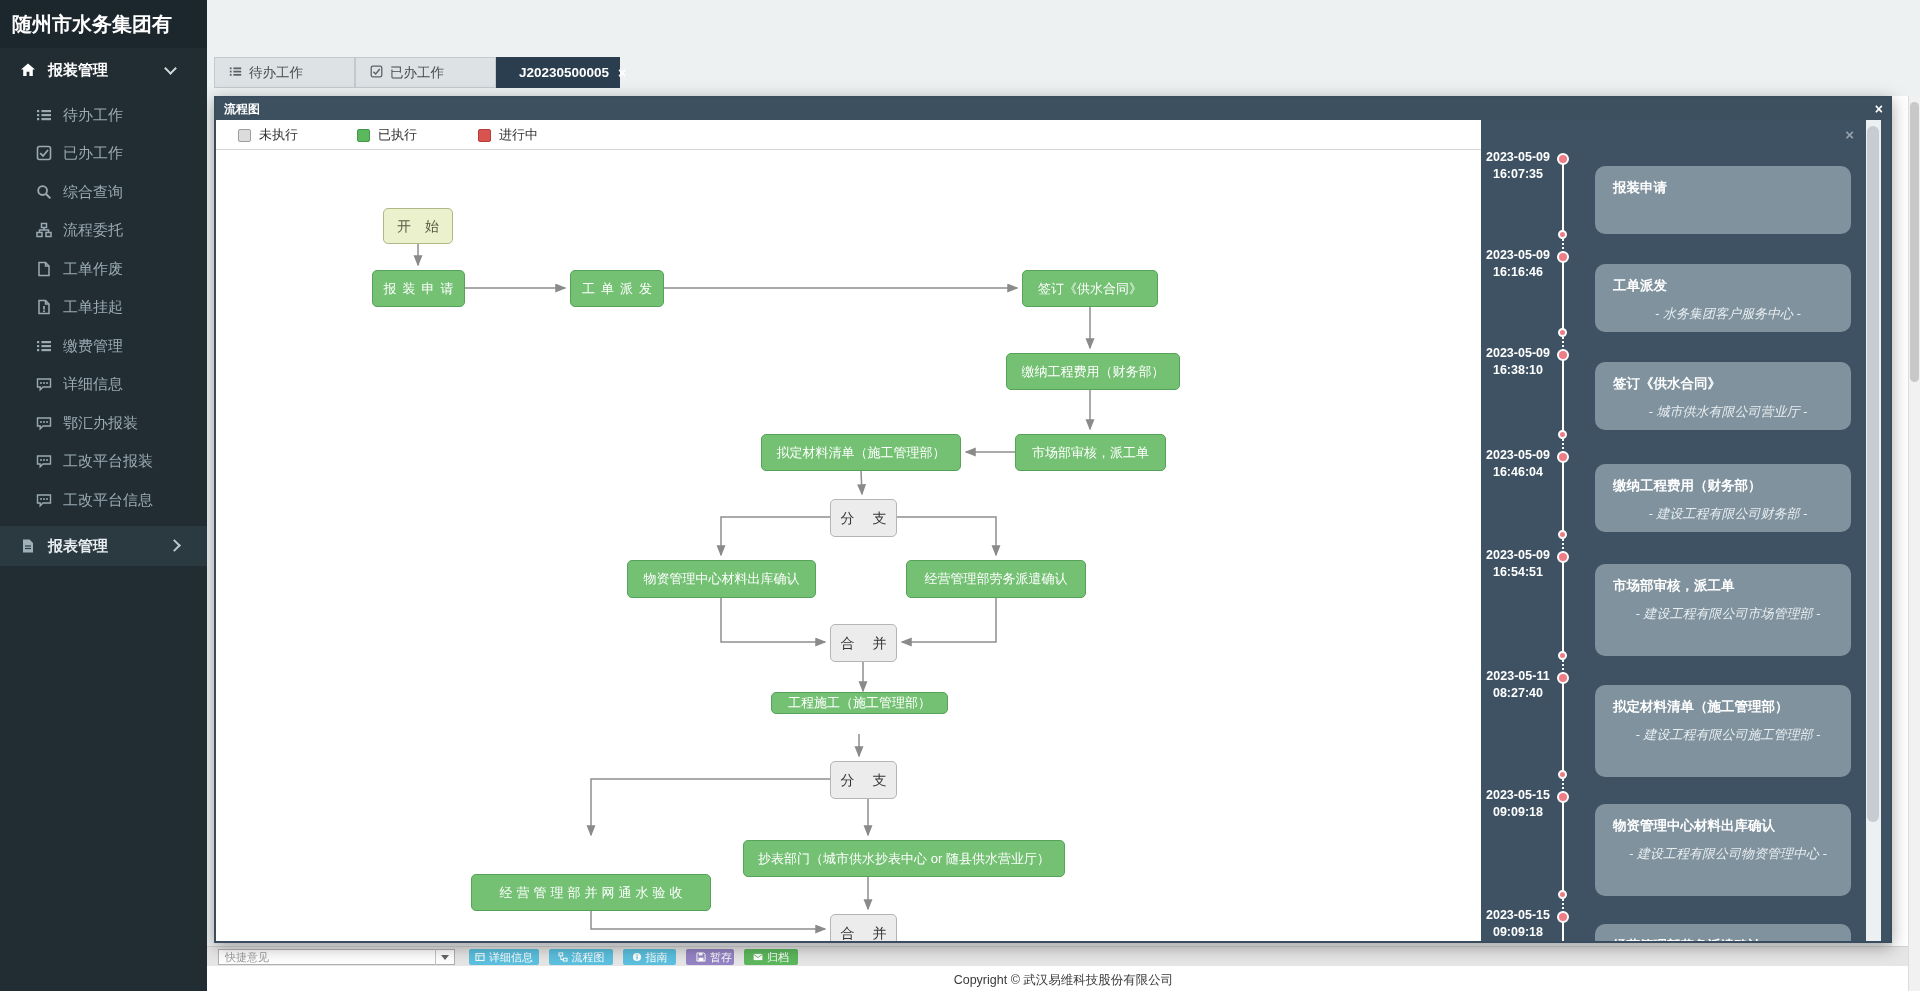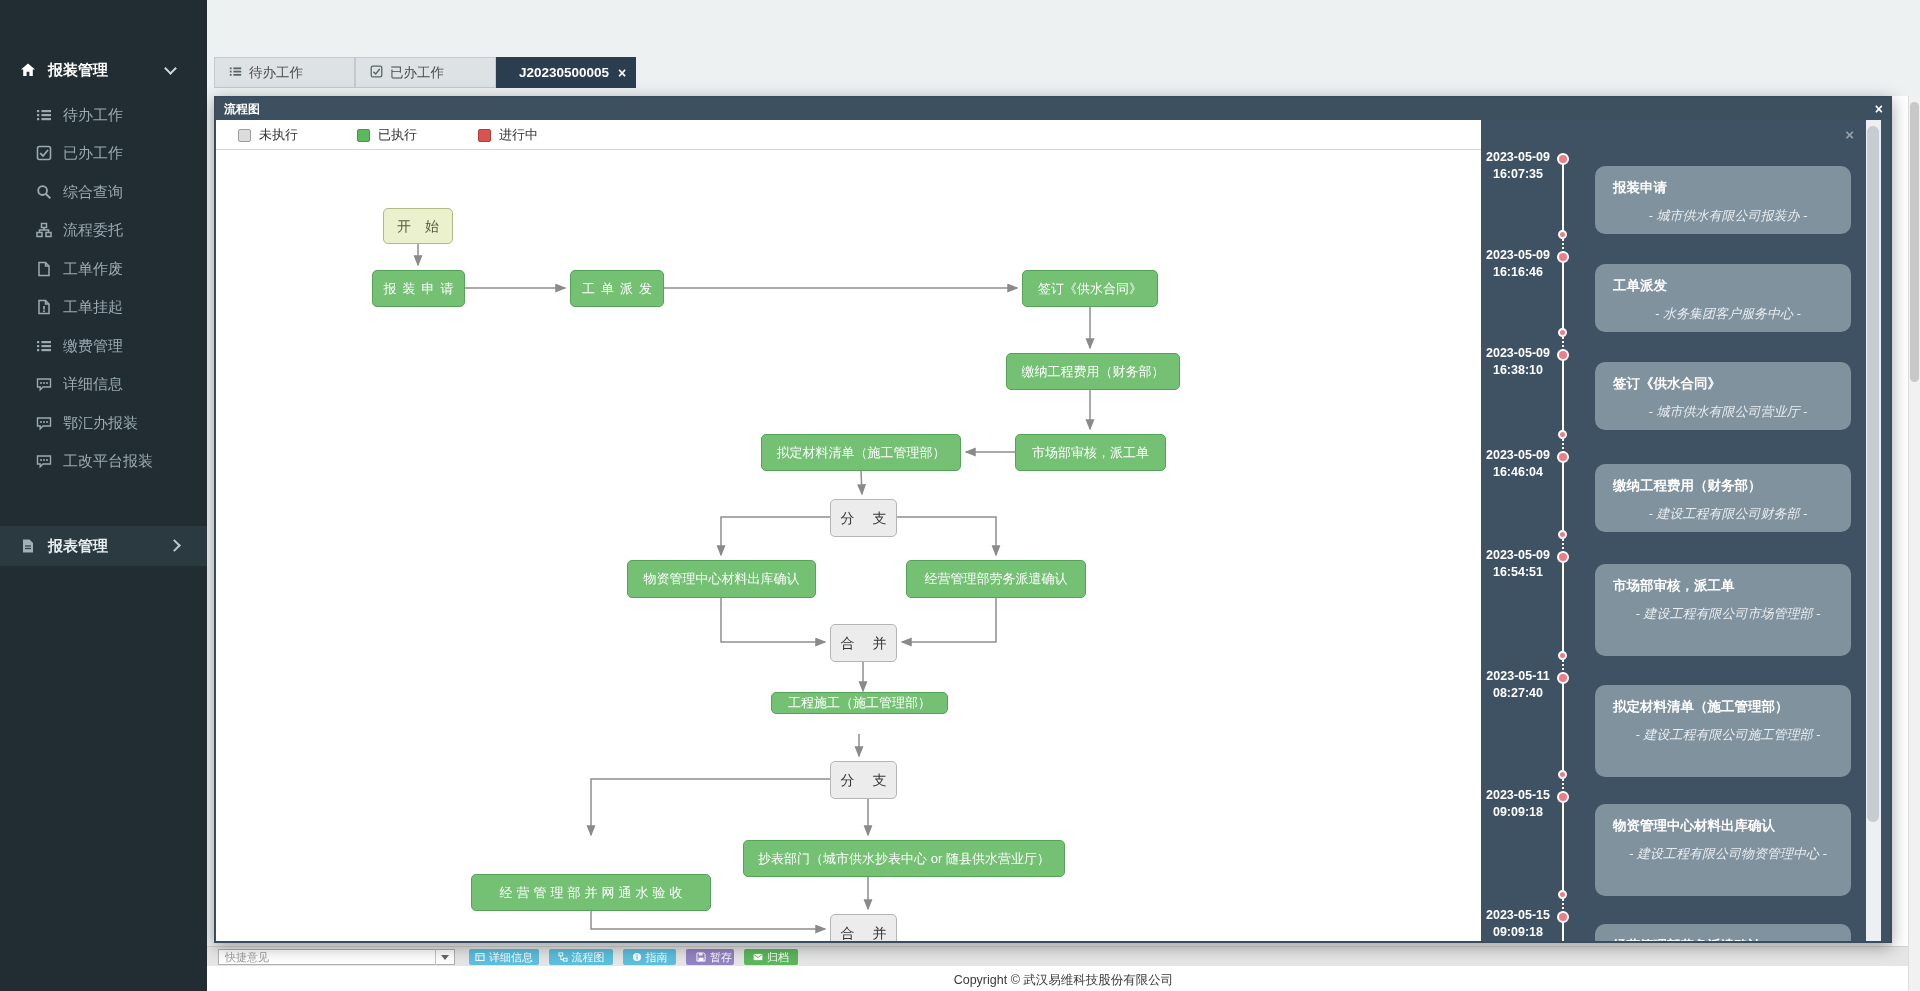--- a/index.html
+++ b/index.html
@@ -90,20 +90,21 @@
   .tl-card-dept { padding:9px 20px 10px 30px; font-size:13px; font-style:italic; color:#e9eef1; text-align:center; line-height:19px; }
   .tl-scrollbar { position:absolute; left:385px; top:0; width:15px; height:821px; background:#edf0f2; }
   .tl-thumb { position:absolute; left:1px; top:6px; width:12px; height:696px; background:#c6ccd0; border-radius:6px; cursor:pointer; }
 </style>
 </head>
 <body>
 
 <div class="app">
 
   <div class="sidebar">
+    <div class="logo">随州市水务集团有</div>
 
     <div class="menu-group">
       <span class="sic">
         <svg viewBox="0 0 16 16" width="16" height="16">
             <path d="M8 1.5 L15 7.5 H12.8 V14 H9.4 V9.8 H6.6 V14 H3.2 V7.5 H1 Z" fill="#fff"></path>
           </svg>
       </span>
       <span class="glabel">报装管理</span>
       <span class="chev-down"></span>
     </div>
@@ -200,20 +201,31 @@
     <div class="side-item" style="top:404px">
       <span class="sic"><svg viewBox="0 0 16 16">
             <path d="M1.5 3 h13 v8 h-7.5 l-2.8 2.8 v-2.8 H1.5 Z" fill="none" stroke="#9aa9b2" stroke-width="1.4"></path>
             <g fill="#9aa9b2">
               <circle cx="5" cy="7" r="1"></circle>
               <circle cx="8" cy="7" r="1"></circle>
               <circle cx="11" cy="7" r="1"></circle>
             </g>
           </svg></span>
       <span>鄂汇办报装</span>
+    </div>
+    <div class="side-item" style="top:481px">
+      <span class="sic"><svg viewBox="0 0 16 16">
+            <path d="M1.5 3 h13 v8 h-7.5 l-2.8 2.8 v-2.8 H1.5 Z" fill="none" stroke="#9aa9b2" stroke-width="1.4"></path>
+            <g fill="#9aa9b2">
+              <circle cx="5" cy="7" r="1"></circle>
+              <circle cx="8" cy="7" r="1"></circle>
+              <circle cx="11" cy="7" r="1"></circle>
+            </g>
+          </svg></span>
+      <span>工改平台信息</span>
     </div>
 
     <div class="side-reports">
       <span class="sic"><svg viewBox="0 0 16 16">
             <path d="M3 1.5 h6.5 l3.5 3.5 v9.5 H3 Z" fill="#9fb0b9"></path>
             <g stroke="#2b3940" stroke-width="1.2">
               <line x1="5" y1="8" x2="11" y2="8"></line>
               <line x1="5" y1="10.5" x2="11" y2="10.5"></line>
             </g>
           </svg></span>
@@ -237,21 +249,21 @@
           </svg></span>
       <span>待办工作</span>
     </div>
     <div class="tab" style="left:148px;width:141px">
       <span class="tico"><svg width="13" height="13" viewBox="0 0 16 16">
             <rect x="1.5" y="1.5" width="13" height="13" rx="2" fill="none" stroke="#5a6468" stroke-width="1.6"></rect>
             <path d="M4.2 8.2 l2.8 2.8 L12 5" fill="none" stroke="#5a6468" stroke-width="1.8"></path>
           </svg></span>
       <span>已办工作</span>
     </div>
-    <div class="tab tab-active" style="left:289px;width:140px">
+    <div class="tab tab-active" style="left:289px;width:124px">
       <span class="tab-dot"></span>
       <span>J20230500005</span>
       <span class="tab-close">×</span>
     </div>
   </div>
 
   <div class="sliver">
     <span class="frag frag-g" style="top:56px">pg</span>
     <span class="frag frag-r" style="top:76px">织</span>
     <span class="frag frag-g" style="top:135px">pg</span>
@@ -409,21 +421,20 @@
       <div class="tl-middot" style="top:650px"></div>
       <div class="tl-middot" style="top:770px"></div>
 
       <div class="tl-dot" style="top:33px"></div>
       <div class="tl-date" style="top:29px">
         <div>2023-05-09</div>
         <div>16:07:35</div>
       </div>
       <div class="tl-card" style="top:46px;height:68px">
         <div class="tl-card-title">报装申请</div>
-        <div class="tl-card-dept">- 城市供水有限公司报装办 -</div>
       </div>
 
       <div class="tl-dot" style="top:131px"></div>
       <div class="tl-date" style="top:127px">
         <div>2023-05-09</div>
         <div>16:16:46</div>
       </div>
       <div class="tl-card" style="top:144px;height:68px">
         <div class="tl-card-title">工单派发</div>
         <div class="tl-card-dept">- 水务集团客户服务中心 -</div>

